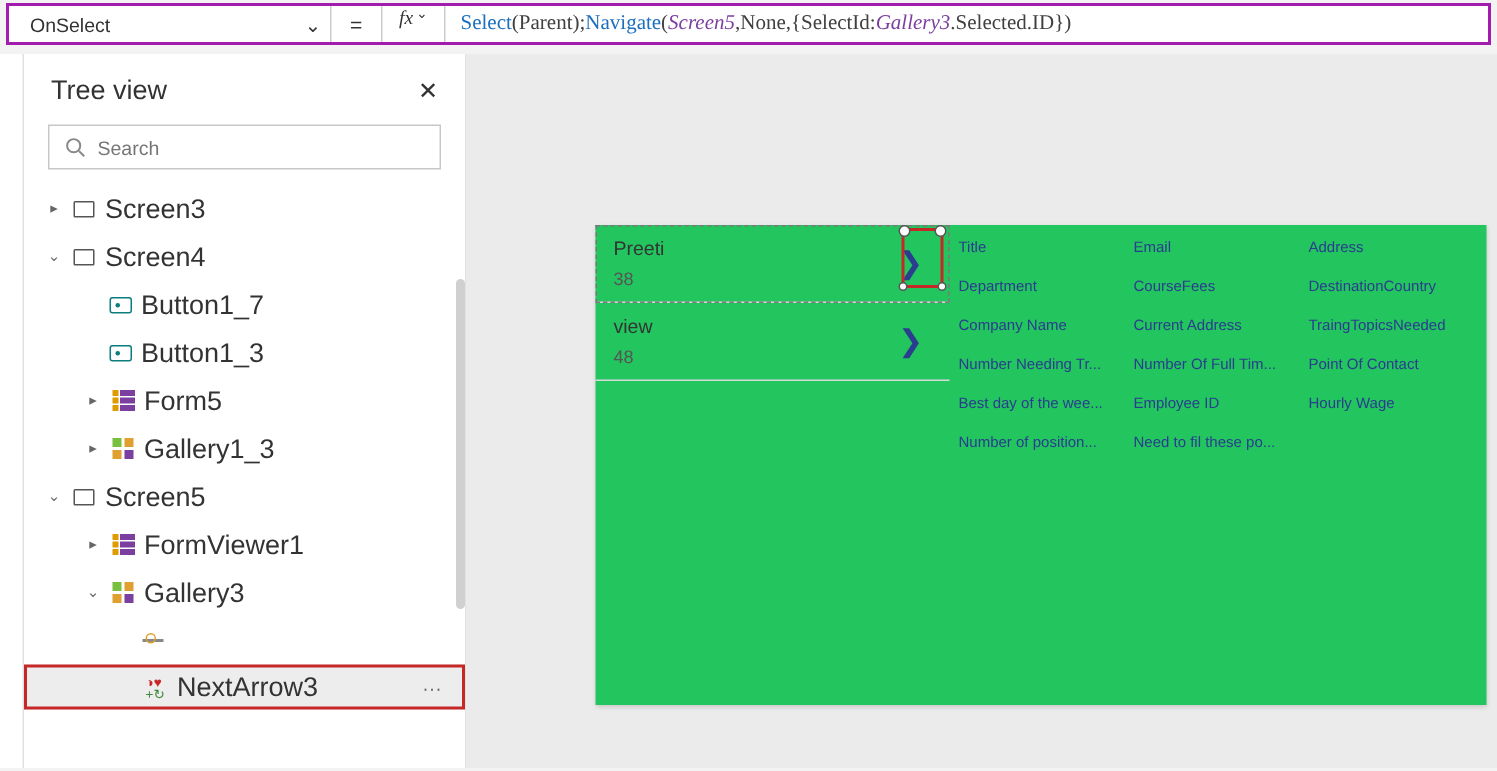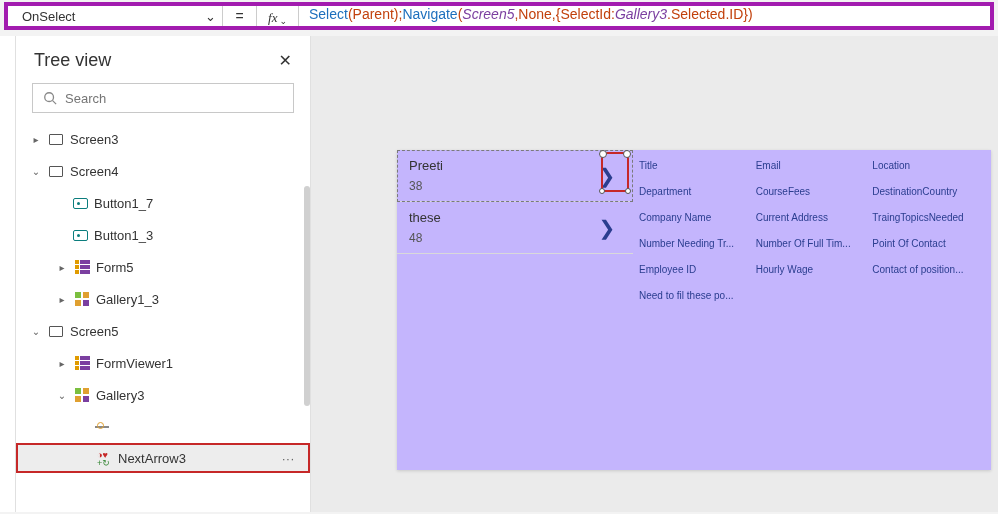--- a/index.html
+++ b/index.html
@@ -11,21 +11,21 @@
       height: 514px;
       overflow: hidden;
       color: #333;
     }
     
     .formula-row {
       display: flex;
       align-items: center;
       height: 28px;
       background: #fff;
-      border: 4px solid #a21caf;
+      border: 2px solid #a21caf;
       margin: 2px 4px 6px 4px;
     }
     .prop-select {
       width: 215px;
       height: 100%;
       display: flex;
       align-items: center;
       justify-content: space-between;
       padding: 0 6px 0 14px;
       border-right: 1px solid #ccc;
@@ -38,42 +38,42 @@
       display: flex;
       align-items: center;
       justify-content: center;
       border-right: 1px solid #ccc;
       font-size: 14px;
     }
     .fx-cell {
       width: 42px;
       height: 100%;
       display: flex;
-      align-items: flex-end;
+      align-items: flex-start;
       justify-content: center;
       border-right: 1px solid #ccc;
       font-style: italic;
       font-family: Georgia, serif;
       gap: 2px;
     }
     .fx-cell .chev { font-style: normal; font-size: 9px; }
     .formula-text {
       flex: 1;
       height: 100%;
       display: flex;
-      align-items: flex-start;
+      align-items: center;
       padding: 0 10px;
-      font-family: Liberation Sans, sans-serif;
+      font-family: Liberation Serif, serif;
       font-size: 14px;
       white-space: nowrap;
       overflow: hidden;
     }
     .fn   { color: #1d6fbd; }
     .var  { color: #7b3fa0; font-style: italic; }
-    .txt  { color: #c2410c; }
+    .txt  { color: #404040; }
 
     
     .main {
       display: flex;
       height: calc(100% - 38px);
     }
     .rail-left {
       width: 16px;
       background: #fff;
       border-right: 1px solid #e0e0e0;
@@ -120,21 +120,21 @@
       gap: 6px;
       cursor: pointer;
       padding-right: 8px;
     }
     .node .caret {
       width: 12px;
       font-size: 10px;
       text-align: center;
       color: #666;
     }
-    .node .lbl { flex: 1; font-size: 13px; color: #333; }
+    .node .lbl { flex: 1; font-size: 18px; color: #333; }
     .node .more { width: 24px; text-align: center; color: #666; display:none; }
     .node.selected { background: #ededed; }
     .node.selected .more { display:block; }
     .node.highlight {
       border: 2px solid #c62828;
       height: 30px;
     }
     .scroll-stub {
       position: absolute;
       right: 0;
@@ -169,21 +169,21 @@
       flex: 1;
       position: relative;
       background: #ebebeb;
     }
     .app-frame {
       position: absolute;
       left: 86px;
       top: 114px;
       width: 594px;
       height: 320px;
-      background: #c4b5fd;
+      background: #22c55e;
       box-shadow: 0 1px 3px rgba(0,0,0,.15);
       display: flex;
       justify-content: space-between;
     }
     
     .gal-col {
       width: 236px;
       border-right: 0px solid #eee;
     }
     .gal-item {
@@ -407,41 +407,42 @@
           <span class="t">Preeti</span>
           <span class="arrow">❯</span>
           <span class="s">38</span>
           <div class="sel-handles">
               <i class="h1"></i>
               <i class="h2"></i>
             </div>
         </div>
 
         <div class="gal-item">
-          <span class="t">these</span>
+          <span class="t">view</span>
           <span class="arrow">❯</span>
           <span class="s">48</span>
         </div>
       </div>
 
       <div class="fields">
         <span>Title</span>
         <span>Email</span>
-        <span>Location</span>
+        <span>Address</span>
         <span>Department</span>
         <span>CourseFees</span>
         <span>DestinationCountry</span>
         <span>Company Name</span>
         <span>Current Address</span>
         <span>TraingTopicsNeeded</span>
         <span>Number Needing Tr...</span>
         <span>Number Of Full Tim...</span>
         <span>Point Of Contact</span>
+        <span>Best day of the wee...</span>
         <span>Employee ID</span>
         <span>Hourly Wage</span>
-        <span>Contact of position...</span>
+        <span>Number of position...</span>
         <span>Need to fil these po...</span>
         <span></span>
         <span></span>
       </div>
     </div>
   </div>
 </div>
 
 </body></html>

